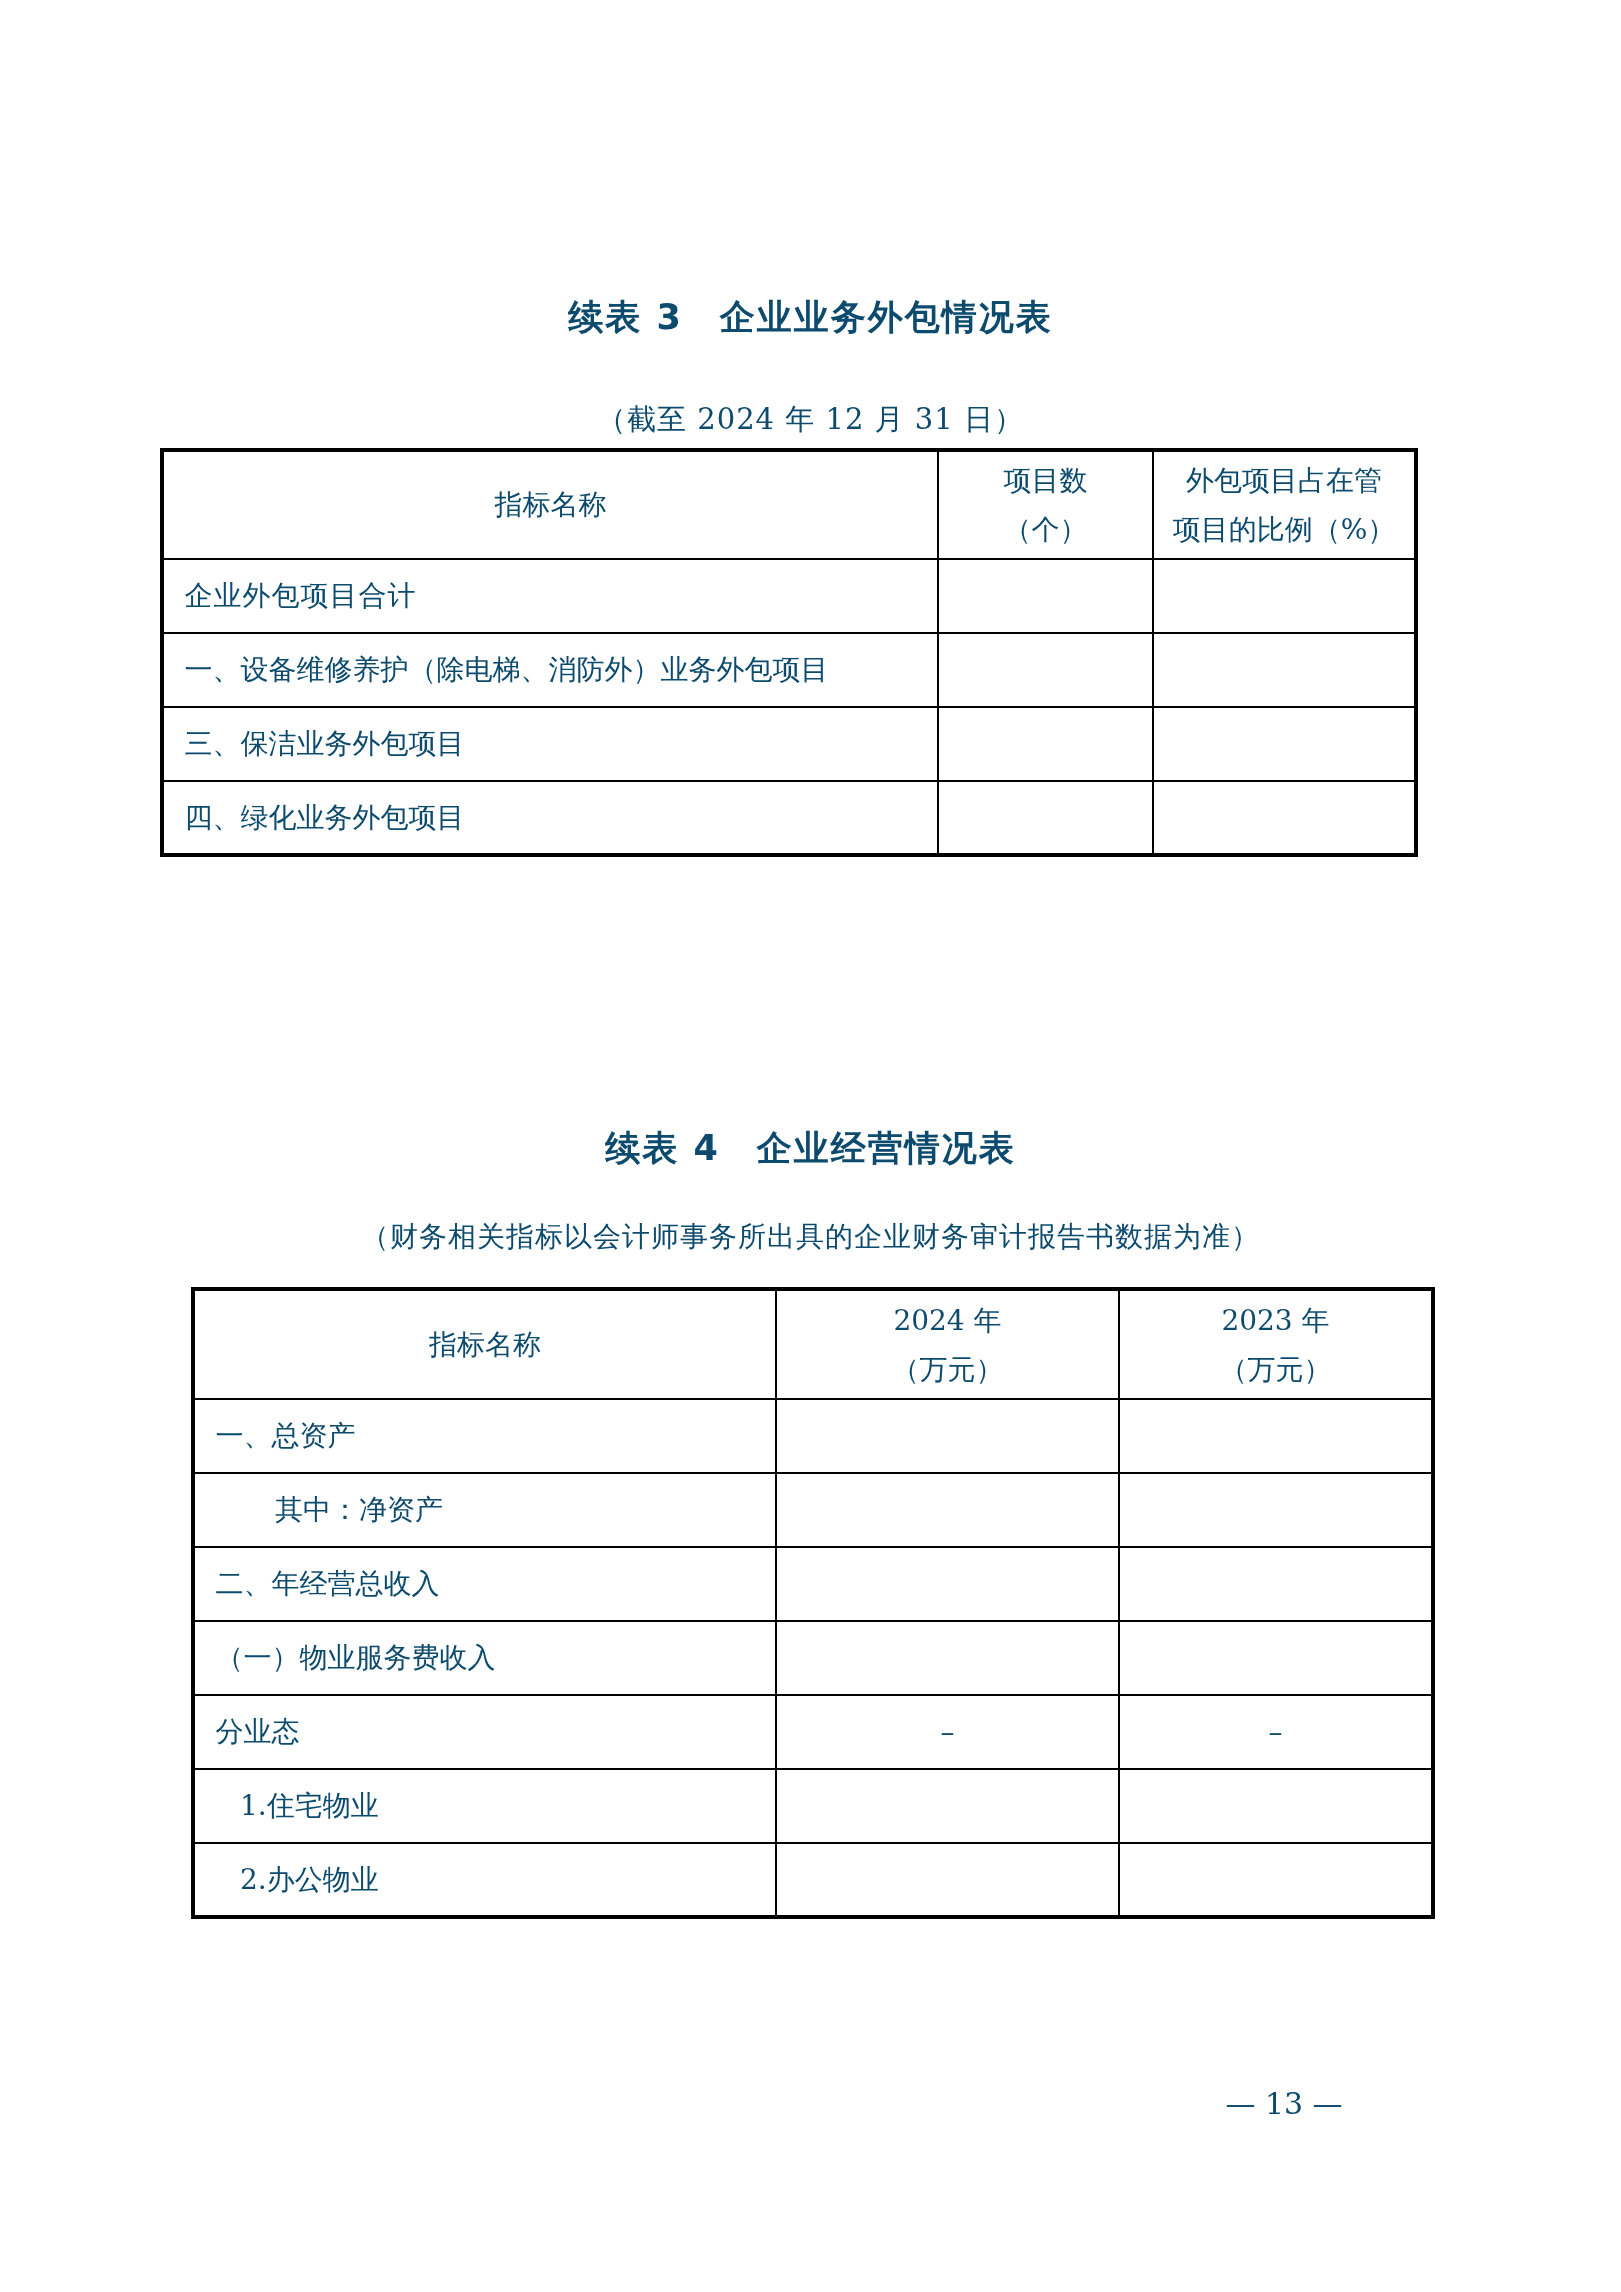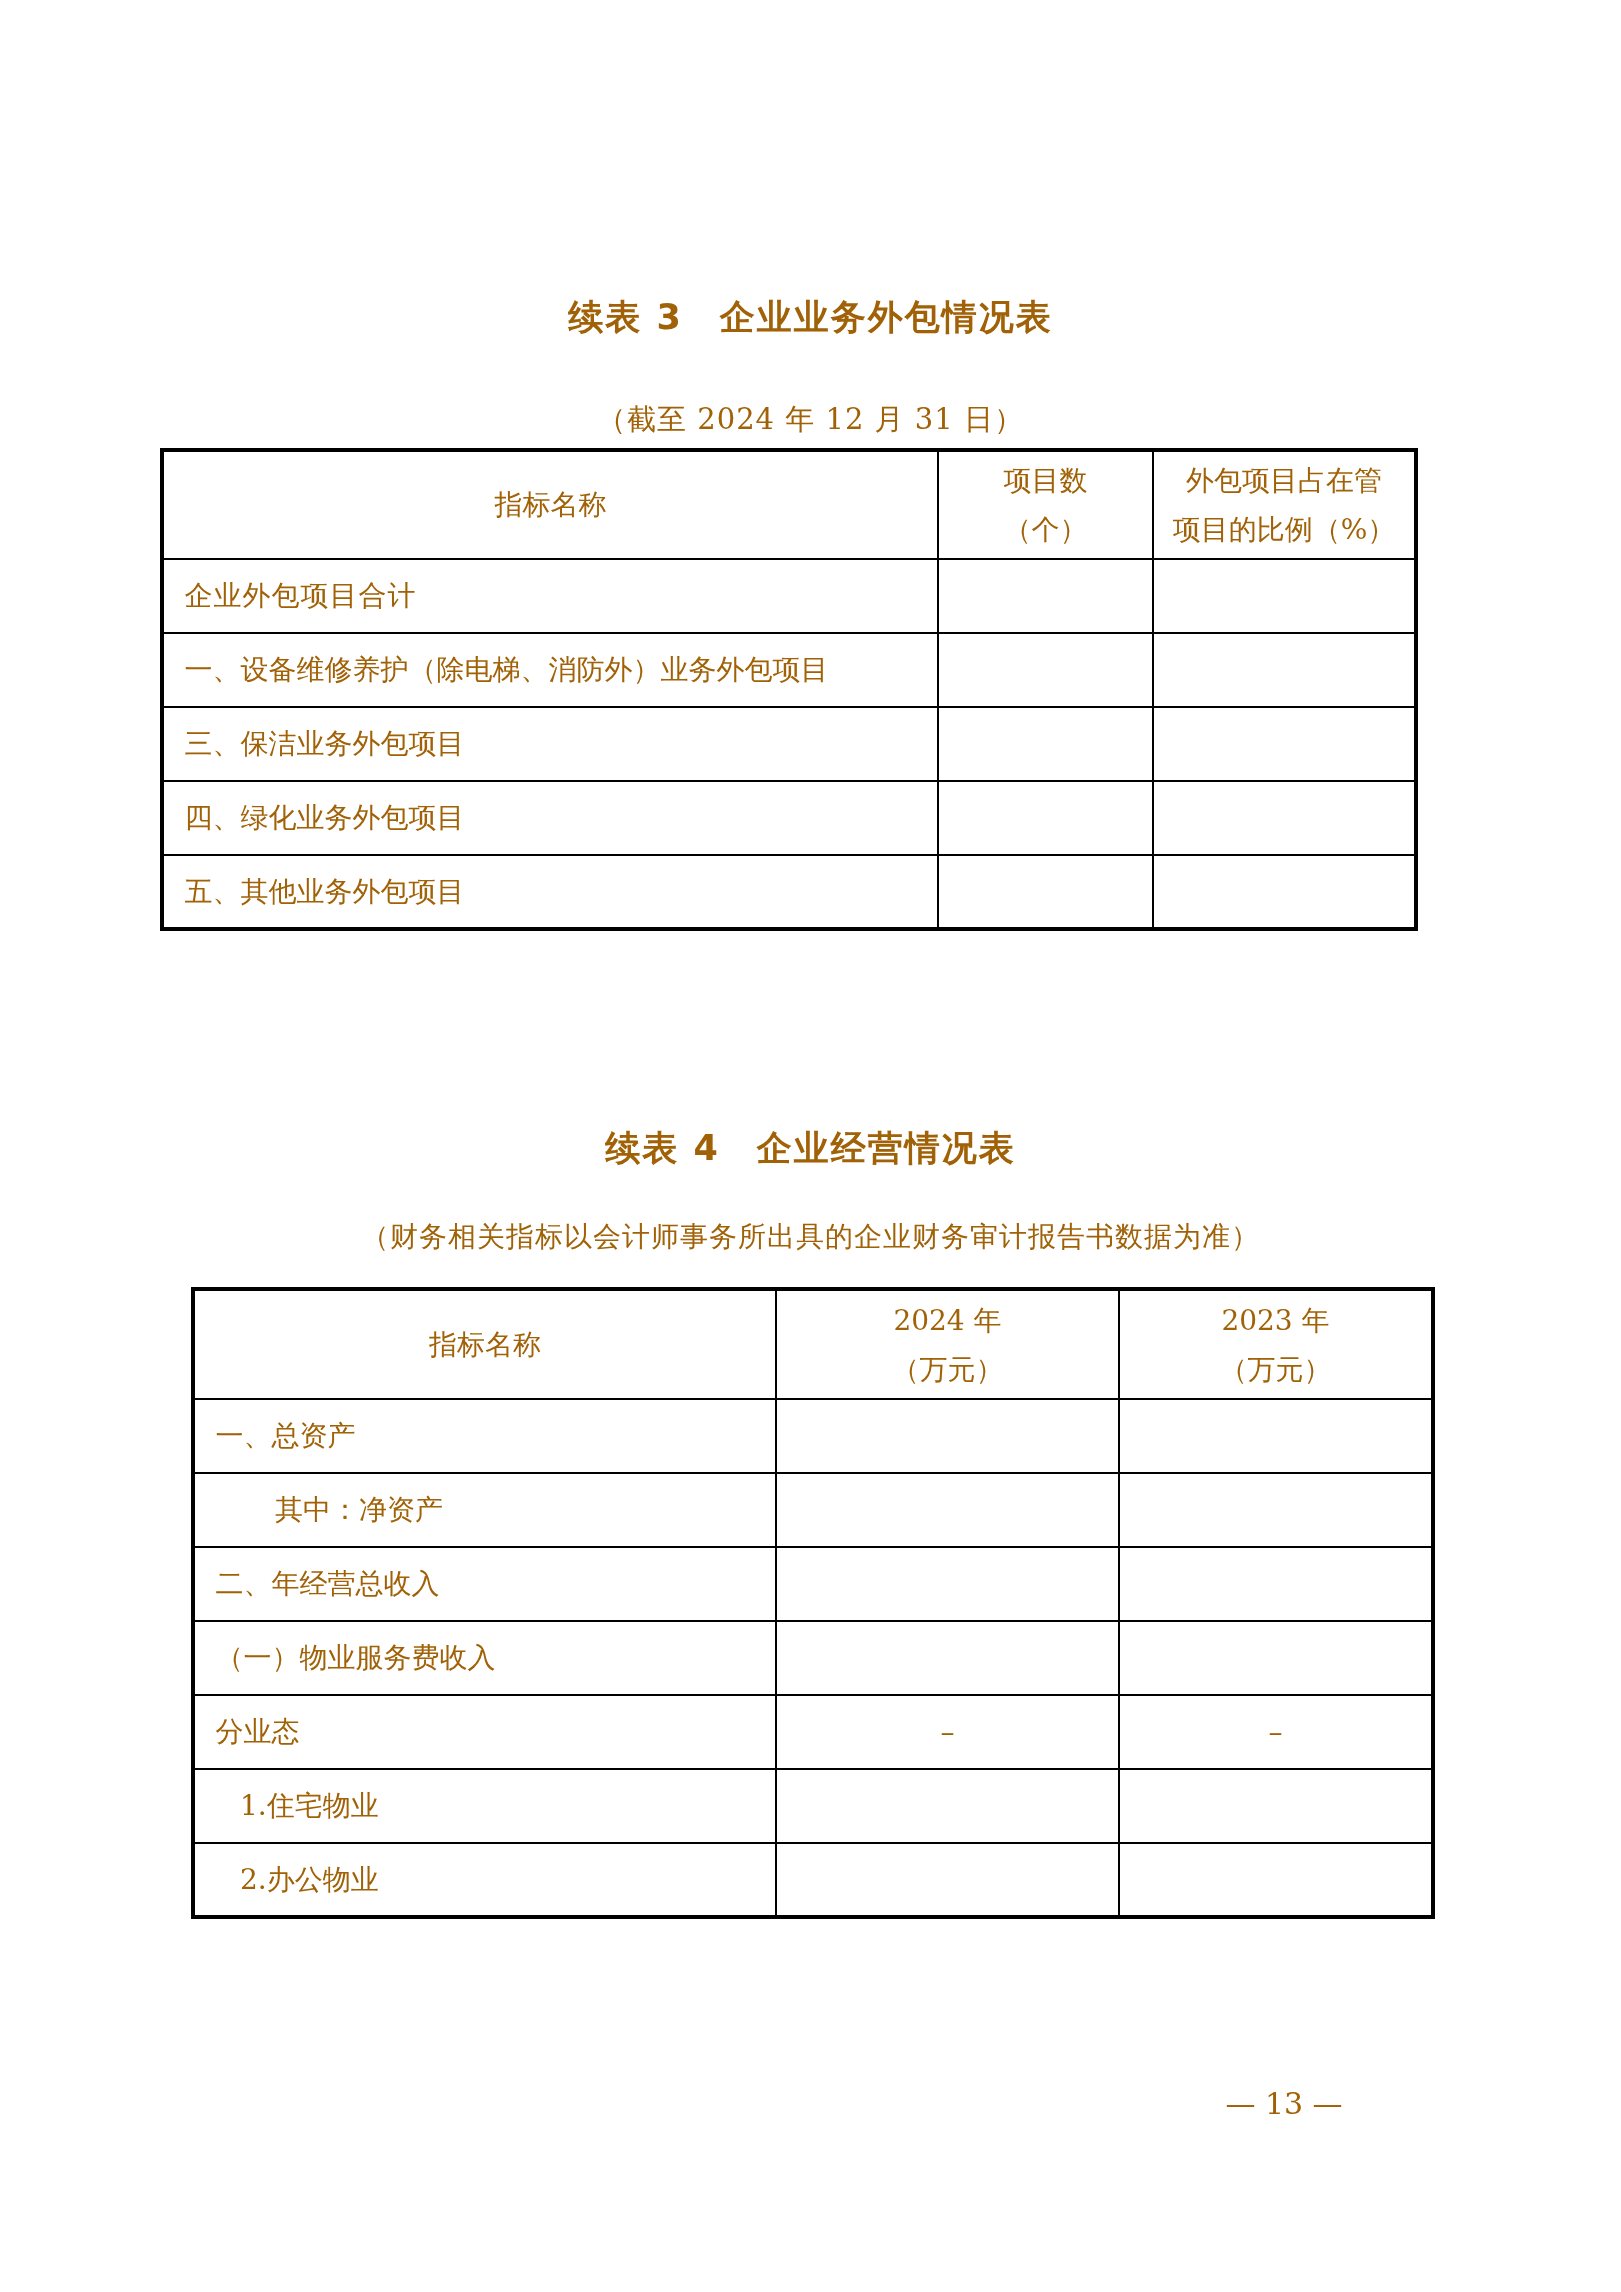--- a/index.html
+++ b/index.html
@@ -5,21 +5,21 @@
   html, body {
     margin: 0;
     padding: 0;
     background: #ffffff;
   }
   .page {
     position: relative;
     width: 1621px;
     height: 2293px;
     background: #ffffff;
-    color: #a16207;
+    color: #0c4a6e;
     font-family: "DejaVu Serif", "Liberation Serif", serif;
     overflow: hidden;
   }
   .doc-title {
     position: absolute;
     left: 0;
     width: 1621px;
     text-align: center;
     font-family: "DejaVu Sans", "Liberation Sans", sans-serif;
     font-weight: 700;
@@ -140,25 +140,20 @@
       <tr>
         <td class="cell-label">三、保洁业务外包项目</td>
         <td class="cell-val"></td>
         <td class="cell-val"></td>
       </tr>
       <tr>
         <td class="cell-label">四、绿化业务外包项目</td>
         <td class="cell-val"></td>
         <td class="cell-val"></td>
       </tr>
-      <tr>
-        <td class="cell-label">五、其他业务外包项目</td>
-        <td class="cell-val"></td>
-        <td class="cell-val"></td>
-      </tr>
     </tbody>
   </table>
 
   <div class="doc-title title-4">续表 4　企业经营情况表</div>
 
   <div class="doc-subtitle subtitle-4">（财务相关指标以会计师事务所出具的企业财务审计报告书数据为准）</div>
 
   <table class="tbl tbl-4">
     <colgroup>
       <col style="width:583px">

